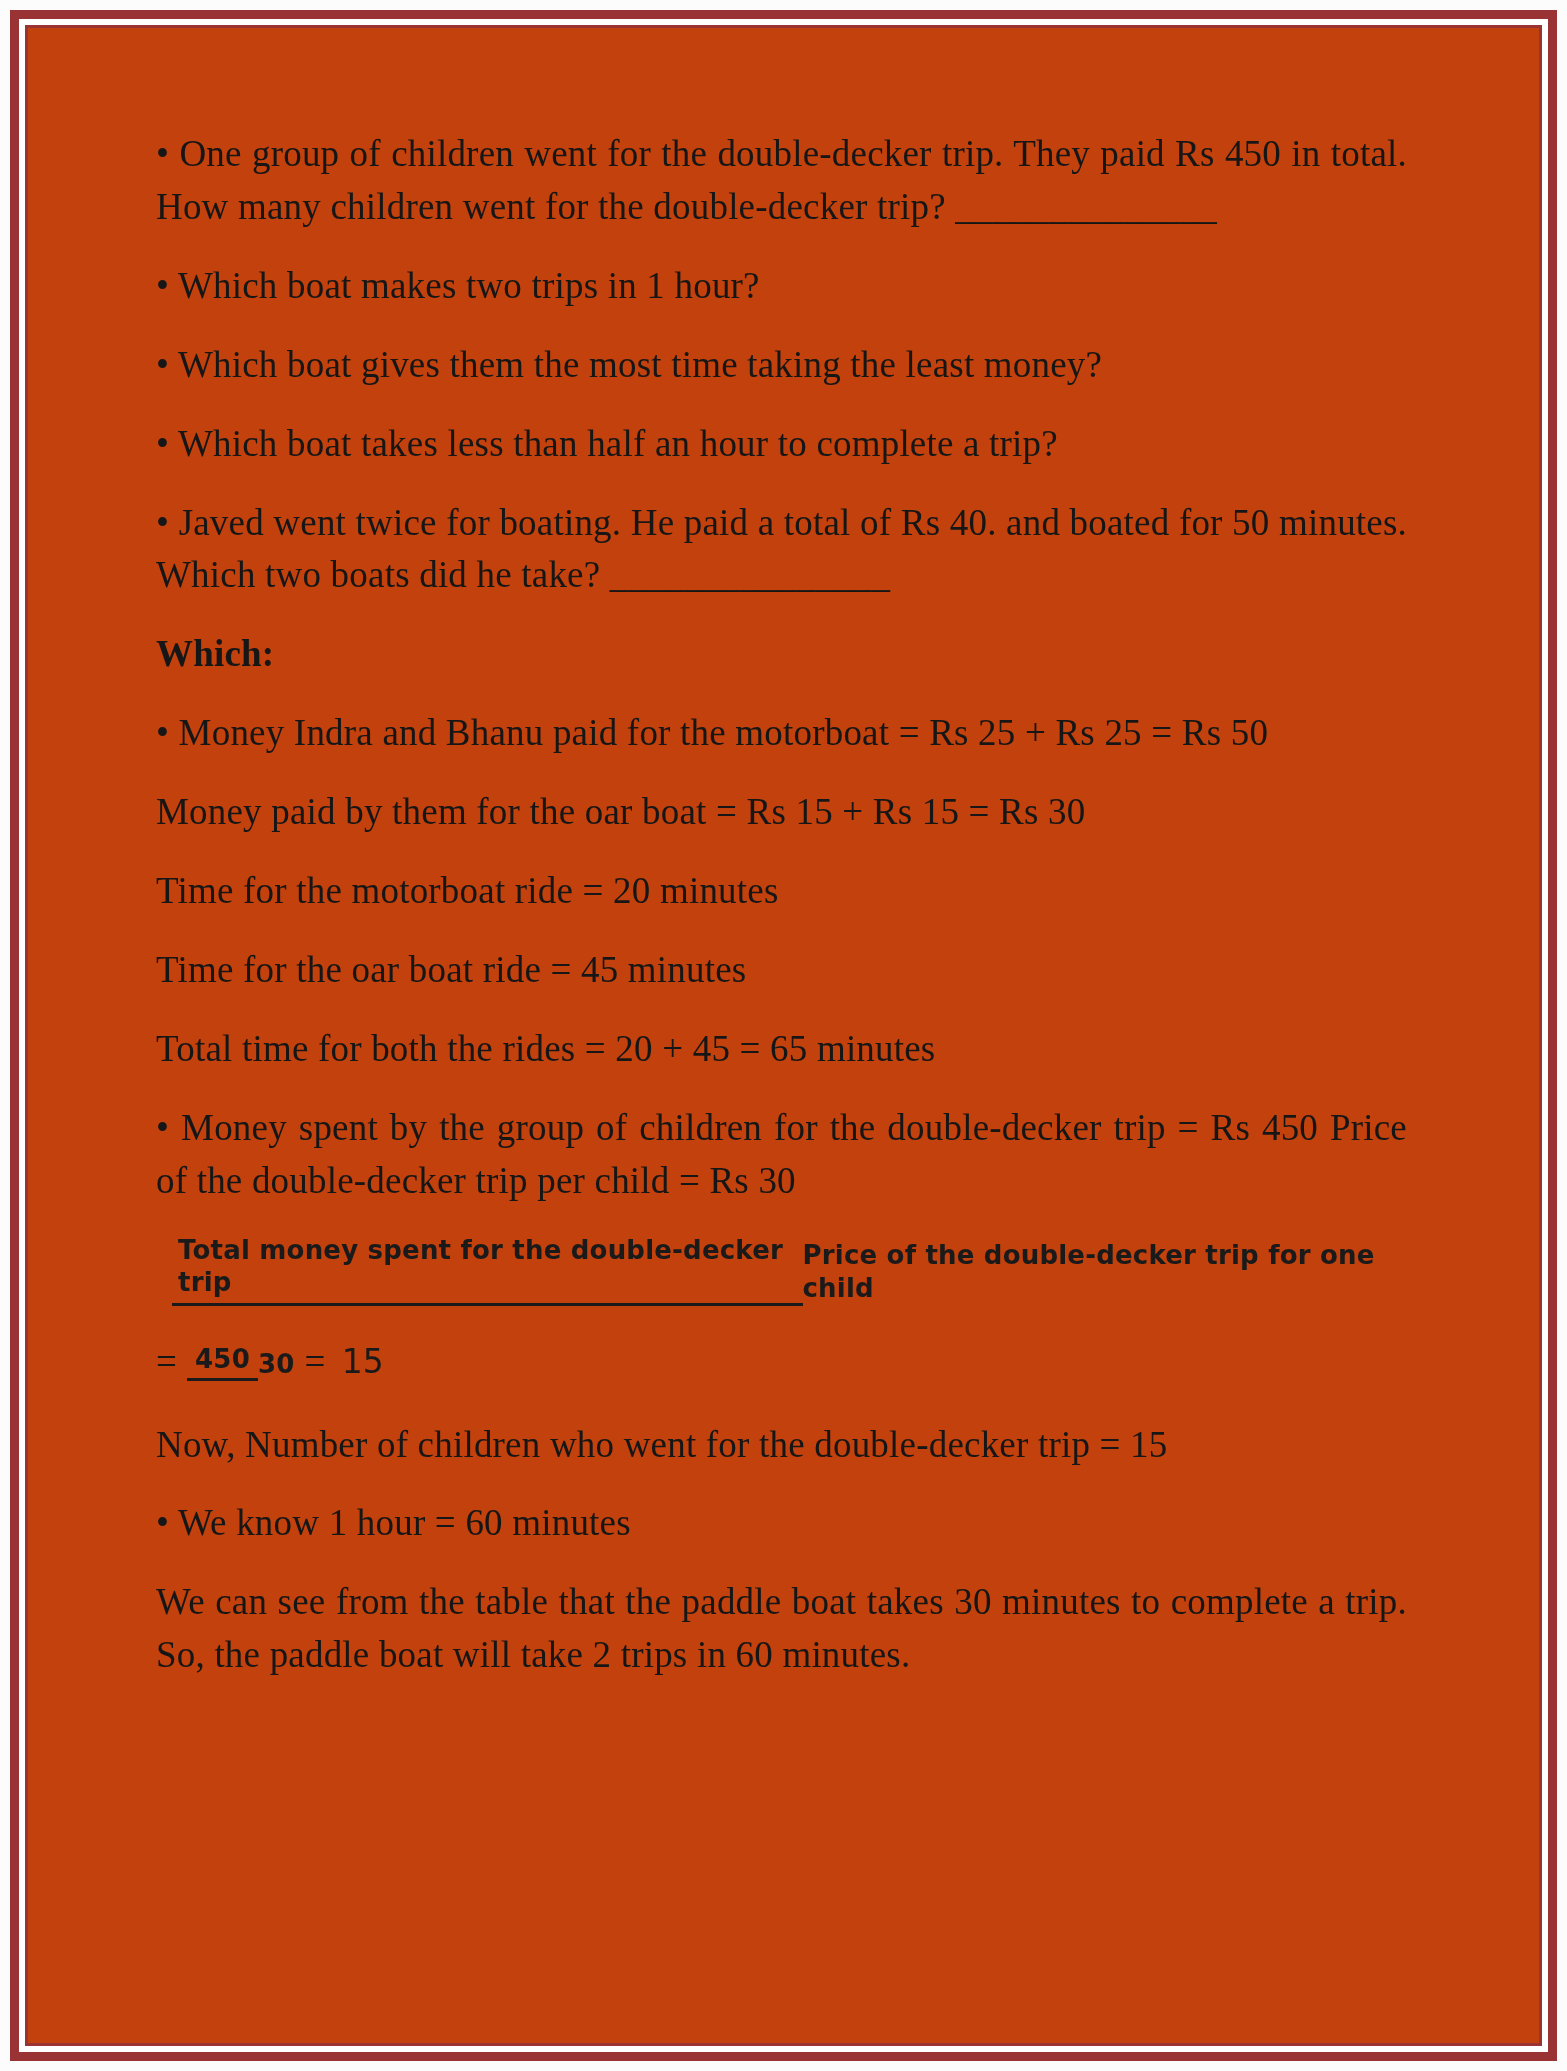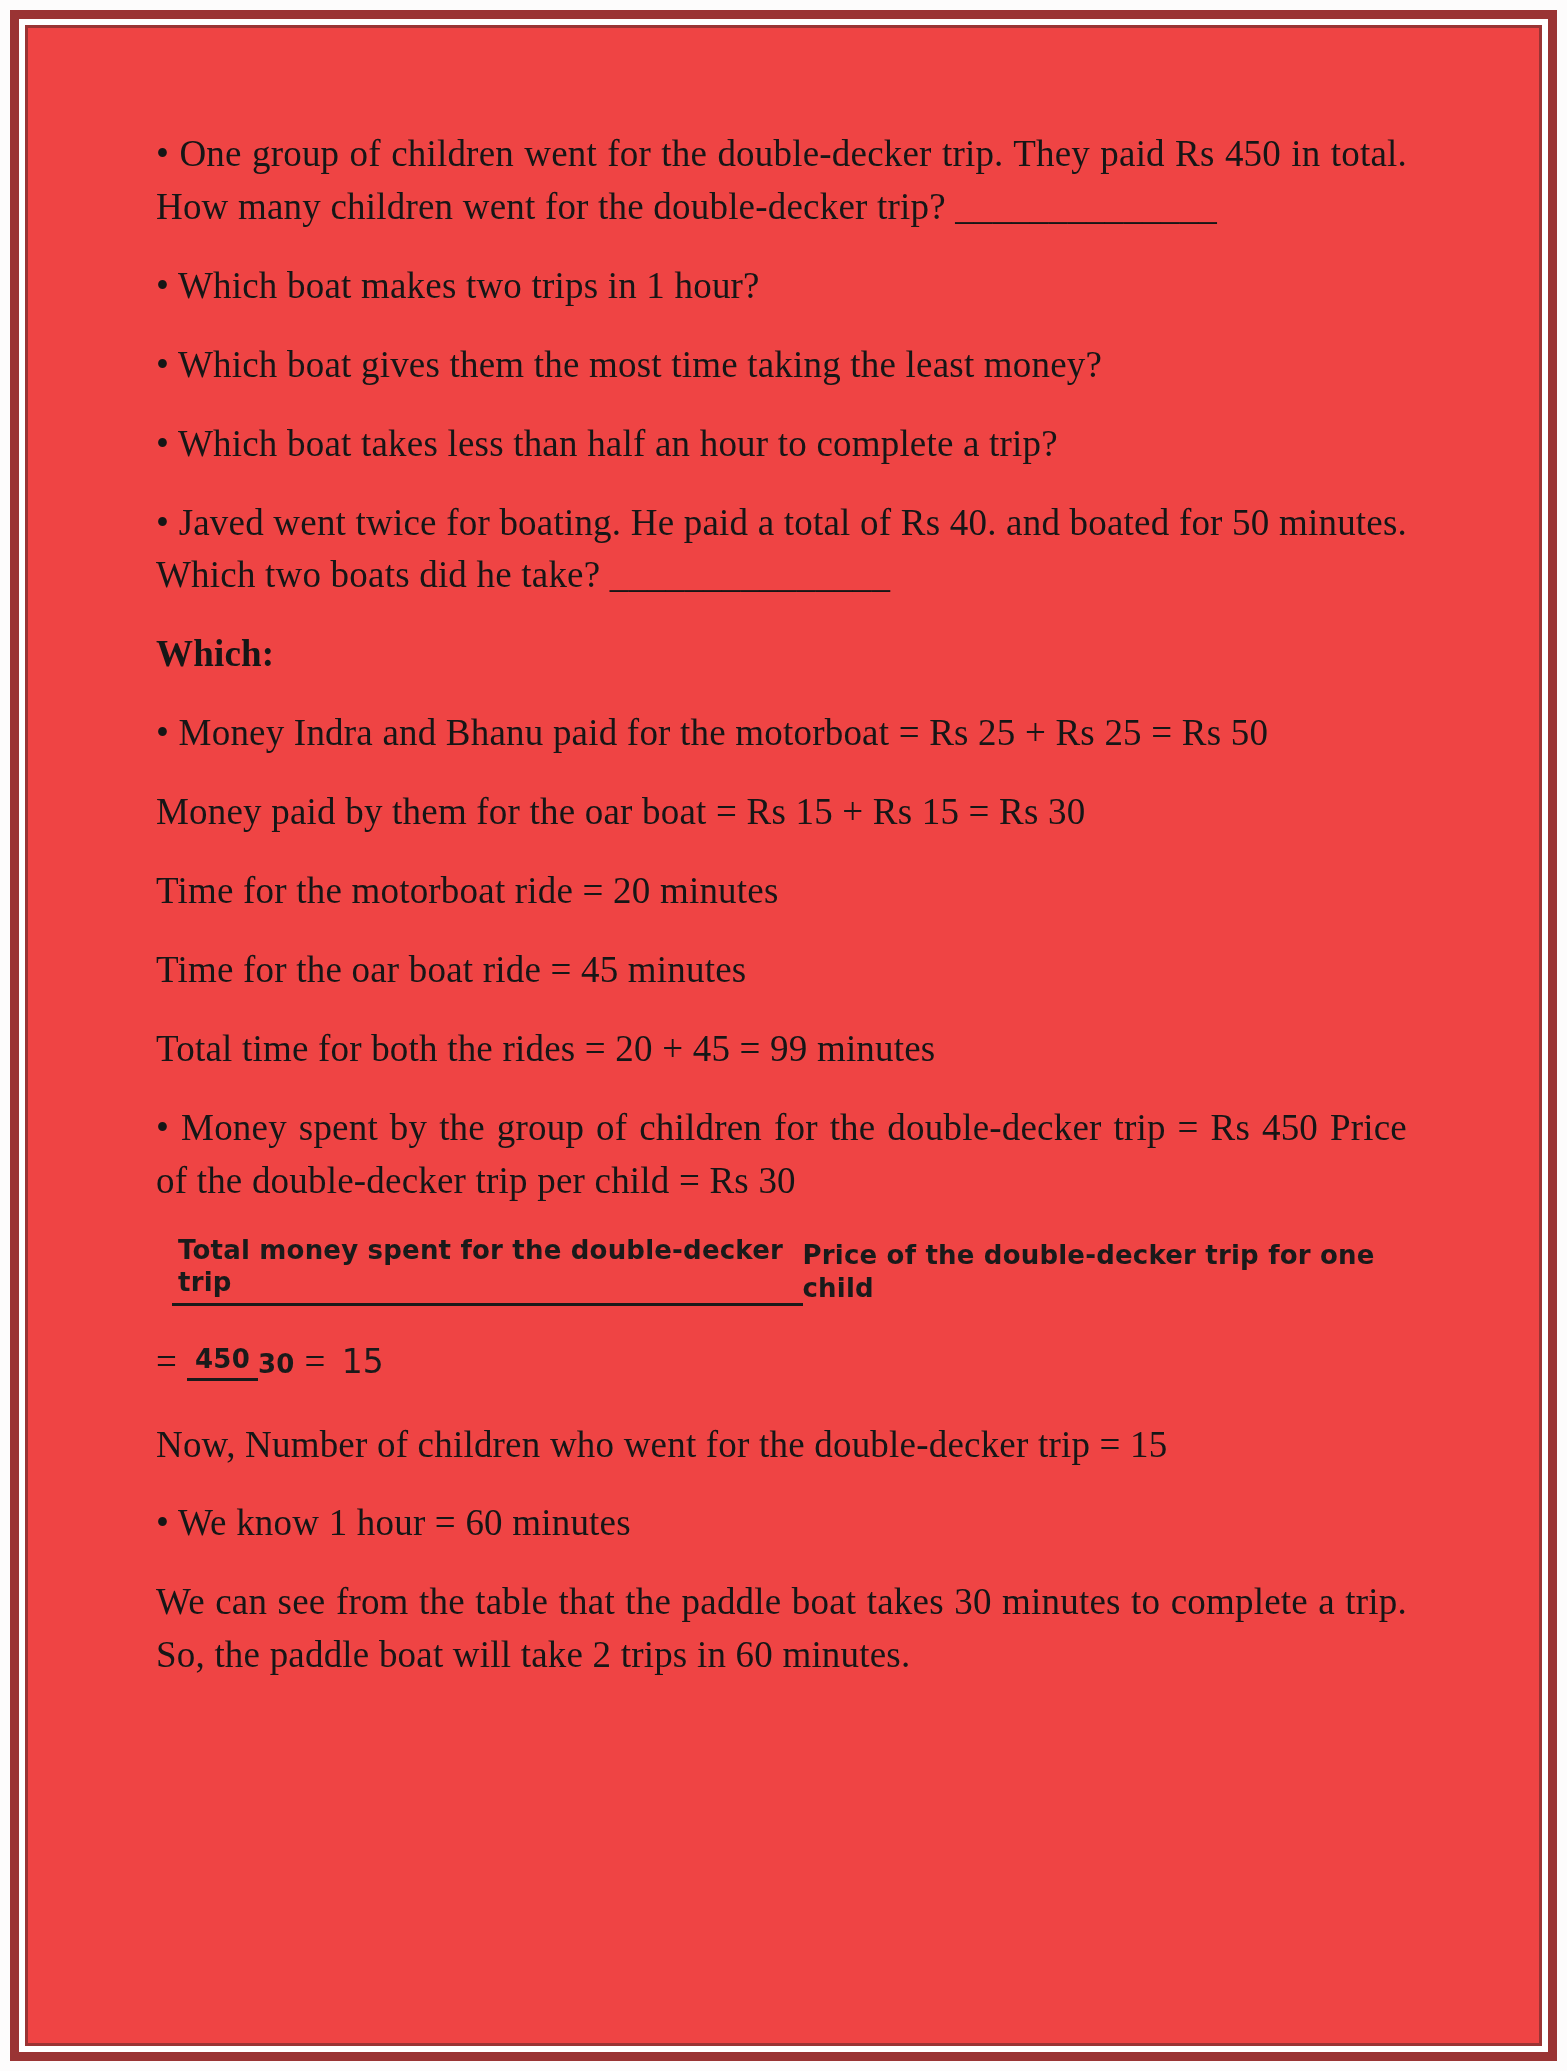--- a/index.html
+++ b/index.html
@@ -22,21 +22,21 @@
     border: 9px solid #9a3434;
     padding: 6px;
     background: #ffffff;
   }
   .frame-inner {
     height: 100%;
     box-sizing: border-box;
     border: 3px solid #9a3434;
     padding: 100px 132px 50px 128px;
     overflow: hidden;
-    background: #ef4444;
+    background: #c2410c;
   }
   .para {
     font-size: 37px;
     line-height: 1.43;
     margin: 0 0 26px 0;
     letter-spacing: 0.2px;
   }
   .justify {
     text-align: justify;
   }
@@ -103,21 +103,21 @@
 
       <p class="para">• Money Indra and Bhanu paid for the motorboat = Rs 25 + Rs 25 = Rs 50</p>
 
       <p class="para">Money paid by them for the oar boat = Rs 15 + Rs 15 = Rs 30</p>
 
 
       <p class="para">Time for the motorboat ride = 20 minutes</p>
 
       <p class="para">Time for the oar boat ride = 45 minutes</p>
 
-      <p class="para">Total time for both the rides = 20 + 45 = 99 minutes</p>
+      <p class="para">Total time for both the rides = 20 + 45 = 65 minutes</p>
 
       <p class="para justify">• Money spent by the group of children for the double-decker trip = Rs 450 Price of the double-decker trip per child = Rs 30</p>
 
       <div class="para formula-line">
         <span class="frac">
           <span class="num">Total money spent for the double-decker trip</span>
           <span class="den">Price of the double-decker trip for one child</span>
         </span>
       </div>
 

